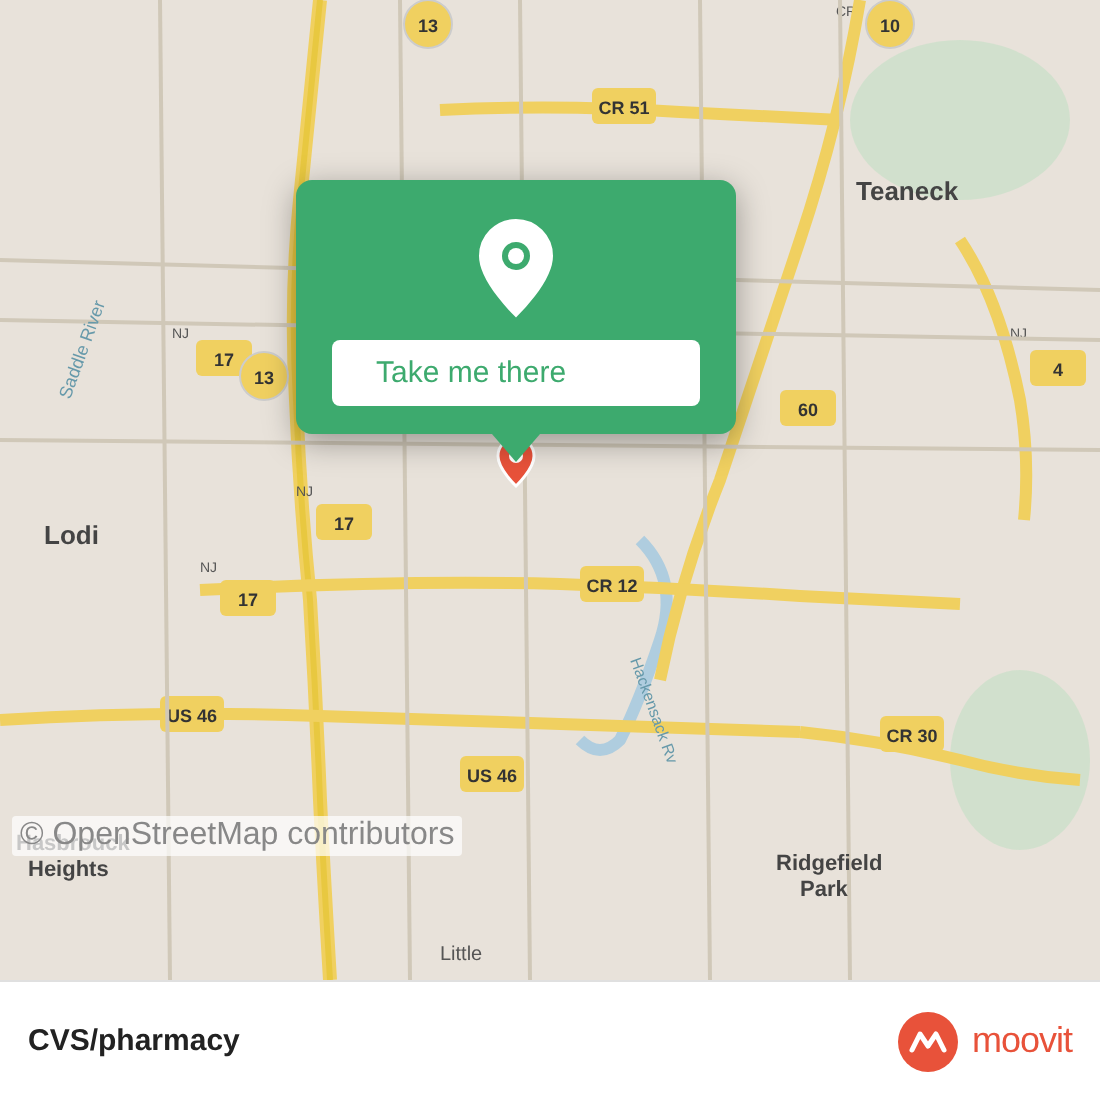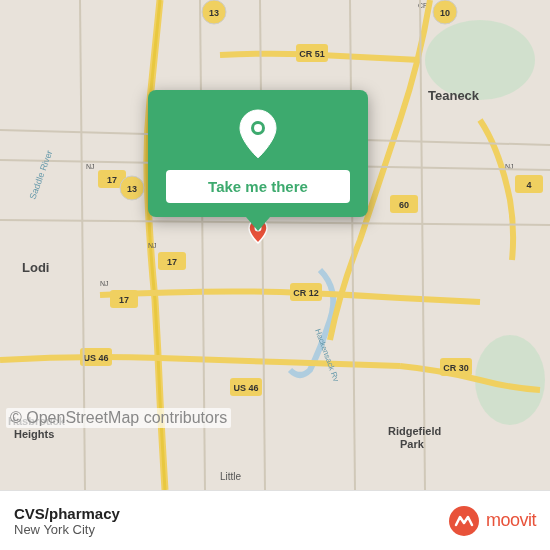--- a/index.html
+++ b/index.html
@@ -65,24 +65,24 @@
       margin-bottom: 10px;
     }
 
     #take-me-there-btn {
       background: white;
       color: #3daa6e;
       border: none;
       border-radius: 4px;
       padding: 8px 22px;
       font-size: 15px;
-      font-weight: bold;
+      font-weight: normal;
       cursor: pointer;
       width: 100%;
-      text-align: center;
+      text-align: left;
     }
 
     
     #bottom-bar {
       width: 550px;
       height: 60px;
       background: white;
       display: flex;
       align-items: center;
       justify-content: space-between;
@@ -246,21 +246,20 @@
       <circle cx="10" cy="10" r="3.5" fill="white"></circle>
     </svg>
   </div>
 
   <div id="copyright">© OpenStreetMap contributors</div>
 </div>
 
 <div id="bottom-bar">
   <div id="location-info">
     <span id="location-name">CVS/pharmacy</span>
-    <span id="location-city">New York City</span>
   </div>
   <div id="moovit-logo">
     <svg id="moovit-icon" viewBox="0 0 32 32" xmlns="http://www.w3.org/2000/svg">
       <circle cx="16" cy="16" r="15" fill="#e8523a"></circle>
       <path d="M8 20 L12 12 L16 18 L20 12 L24 20" stroke="white" stroke-width="2.5" fill="none" stroke-linecap="round" stroke-linejoin="round"></path>
     </svg>
     <span id="moovit-text">moovit</span>
   </div>
 </div>
 

